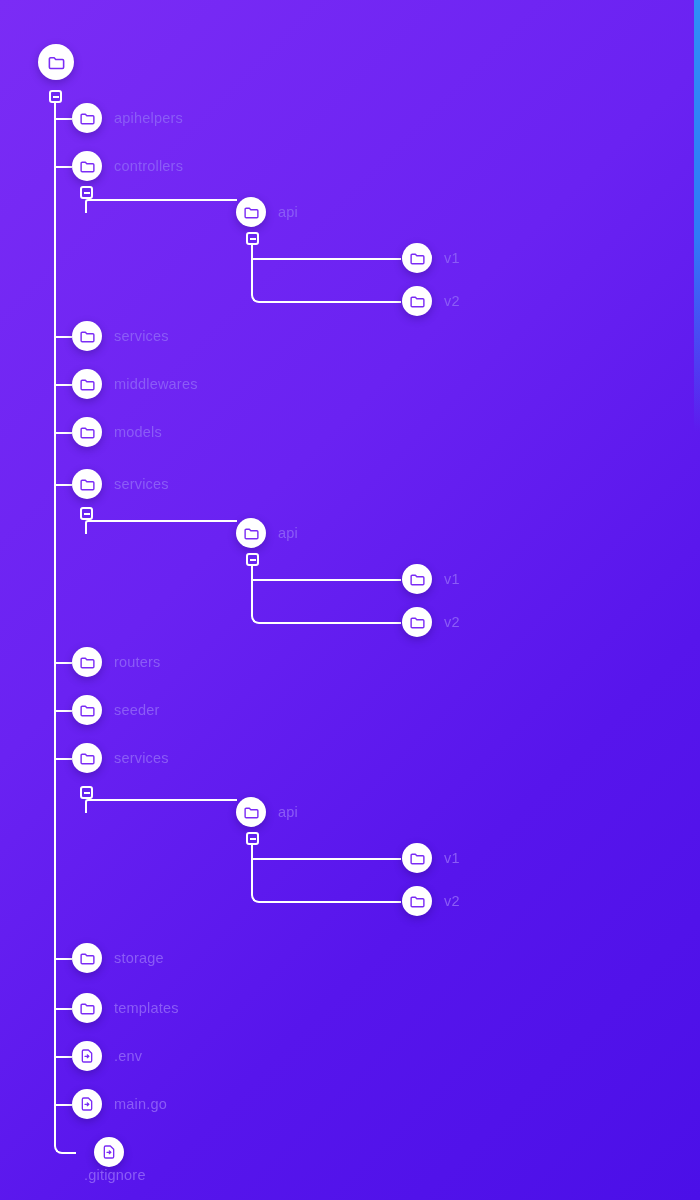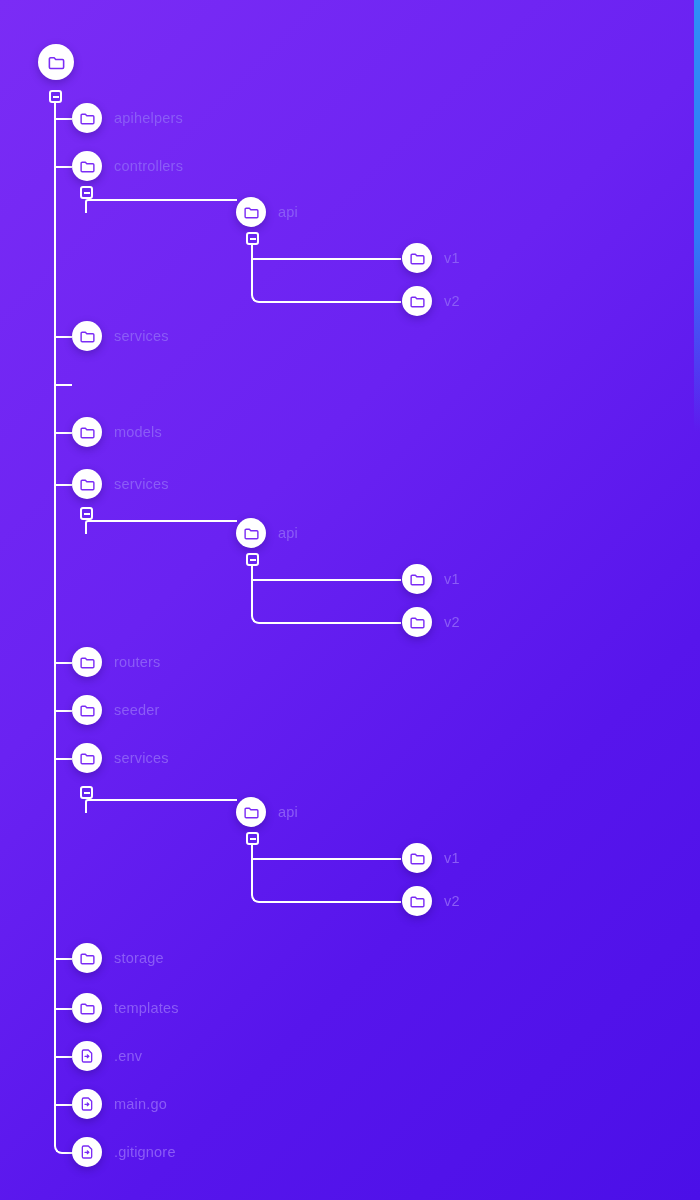--- a/index.html
+++ b/index.html
@@ -150,20 +150,28 @@
 
   <div class="node" style="left:72px; top:321px;">
     <div class="circle">
       <svg width="17" height="17" viewBox="0 0 24 24" fill="none" stroke="#7b2cf5" stroke-width="2" stroke-linecap="round" stroke-linejoin="round">
           <path d="M3 7.5a1.5 1.5 0 0 1 1.5-1.5H9l2 2.2h8.5A1.5 1.5 0 0 1 21 9.7V18a1.5 1.5 0 0 1-1.5 1.5h-15A1.5 1.5 0 0 1 3 18z"></path>
         </svg>
     </div>
     <span class="label">services</span>
   </div>
 
+  <div class="node" style="left:72px; top:369px;">
+    <div class="circle">
+      <svg width="17" height="17" viewBox="0 0 24 24" fill="none" stroke="#7b2cf5" stroke-width="2" stroke-linecap="round" stroke-linejoin="round">
+          <path d="M3 7.5a1.5 1.5 0 0 1 1.5-1.5H9l2 2.2h8.5A1.5 1.5 0 0 1 21 9.7V18a1.5 1.5 0 0 1-1.5 1.5h-15A1.5 1.5 0 0 1 3 18z"></path>
+        </svg>
+    </div>
+    <span class="label">middlewares</span>
+  </div>
 
   <div class="node" style="left:72px; top:417px;text-align:center;">
     <div class="circle">
       <svg width="17" height="17" viewBox="0 0 24 24" fill="none" stroke="#7b2cf5" stroke-width="2" stroke-linecap="round" stroke-linejoin="round">
           <path d="M3 7.5a1.5 1.5 0 0 1 1.5-1.5H9l2 2.2h8.5A1.5 1.5 0 0 1 21 9.7V18a1.5 1.5 0 0 1-1.5 1.5h-15A1.5 1.5 0 0 1 3 18z"></path>
         </svg>
     </div>
     <span class="label">models</span>
   </div>
 
@@ -312,21 +320,21 @@
     <div class="circle">
       <svg width="16" height="16" viewBox="0 0 24 24" fill="none" stroke="#7b2cf5" stroke-width="2" stroke-linecap="round" stroke-linejoin="round">
         <path d="M14 3H7a2 2 0 0 0-2 2v14a2 2 0 0 0 2 2h10a2 2 0 0 0 2-2V8z"></path>
         <path d="M9 12.5h5.5"></path>
           <path d="M12.5 10.5l2 2-2 2"></path>
       </svg>
     </div>
     <span class="label">main.go</span>
   </div>
 
-  <div class="node" style="left:72px; top:1137px;">
+  <div class="node" style="left:72px; top:1137px;flex-direction:column;">
     <div class="circle">
       <svg width="16" height="16" viewBox="0 0 24 24" fill="none" stroke="#7b2cf5" stroke-width="2" stroke-linecap="round" stroke-linejoin="round">
         <path d="M14 3H7a2 2 0 0 0-2 2v14a2 2 0 0 0 2 2h10a2 2 0 0 0 2-2V8z"></path>
         <path d="M9 12.5h5.5"></path>
           <path d="M12.5 10.5l2 2-2 2"></path>
       </svg>
     </div>
     <span class="label">.gitignore</span>
   </div>
 

